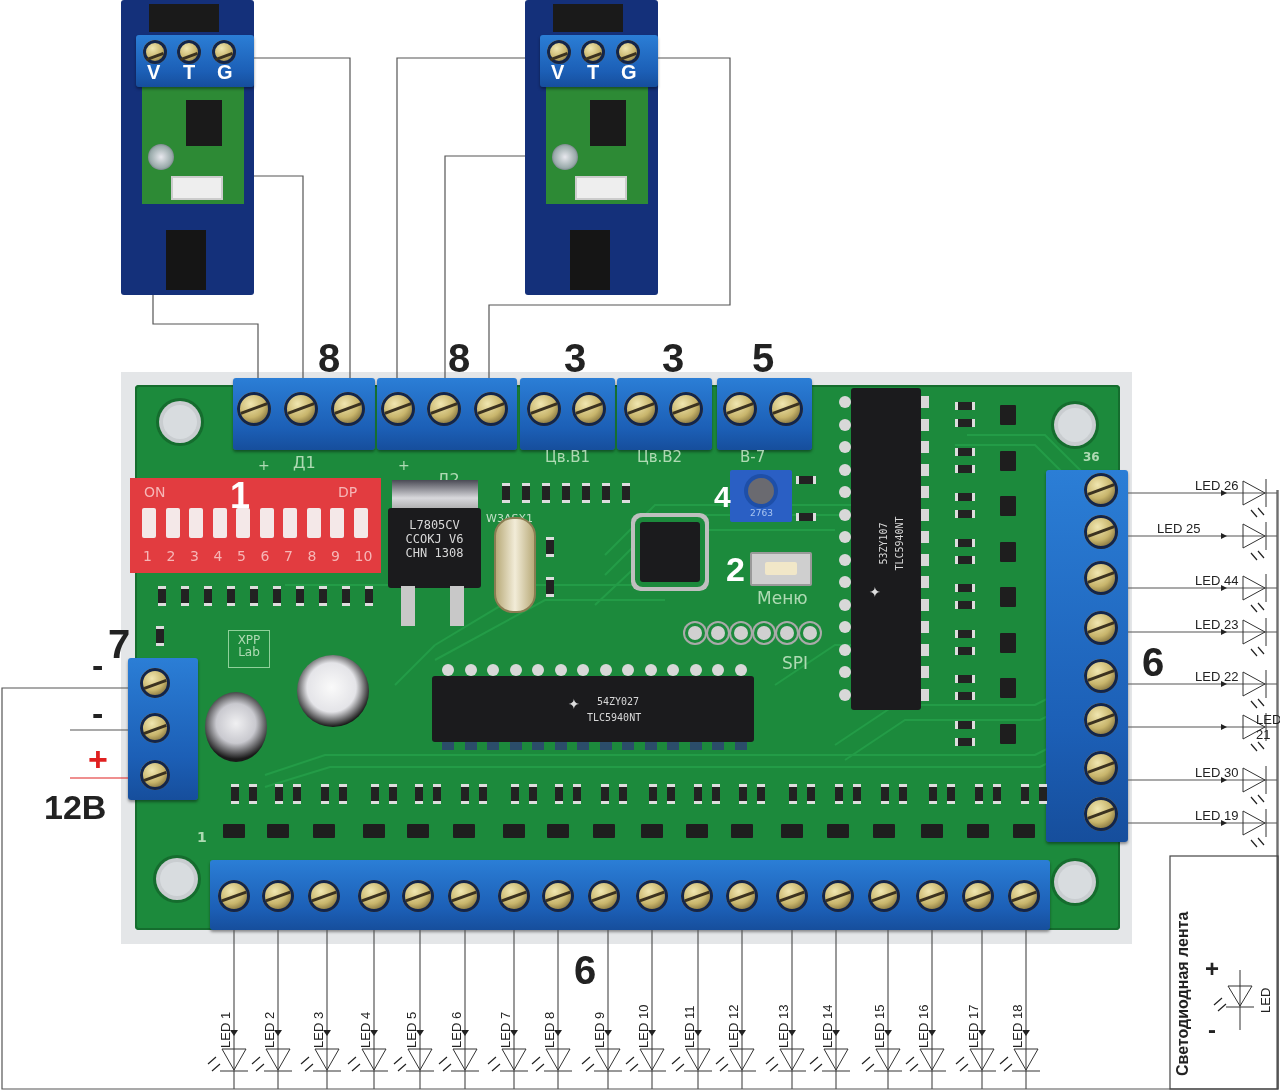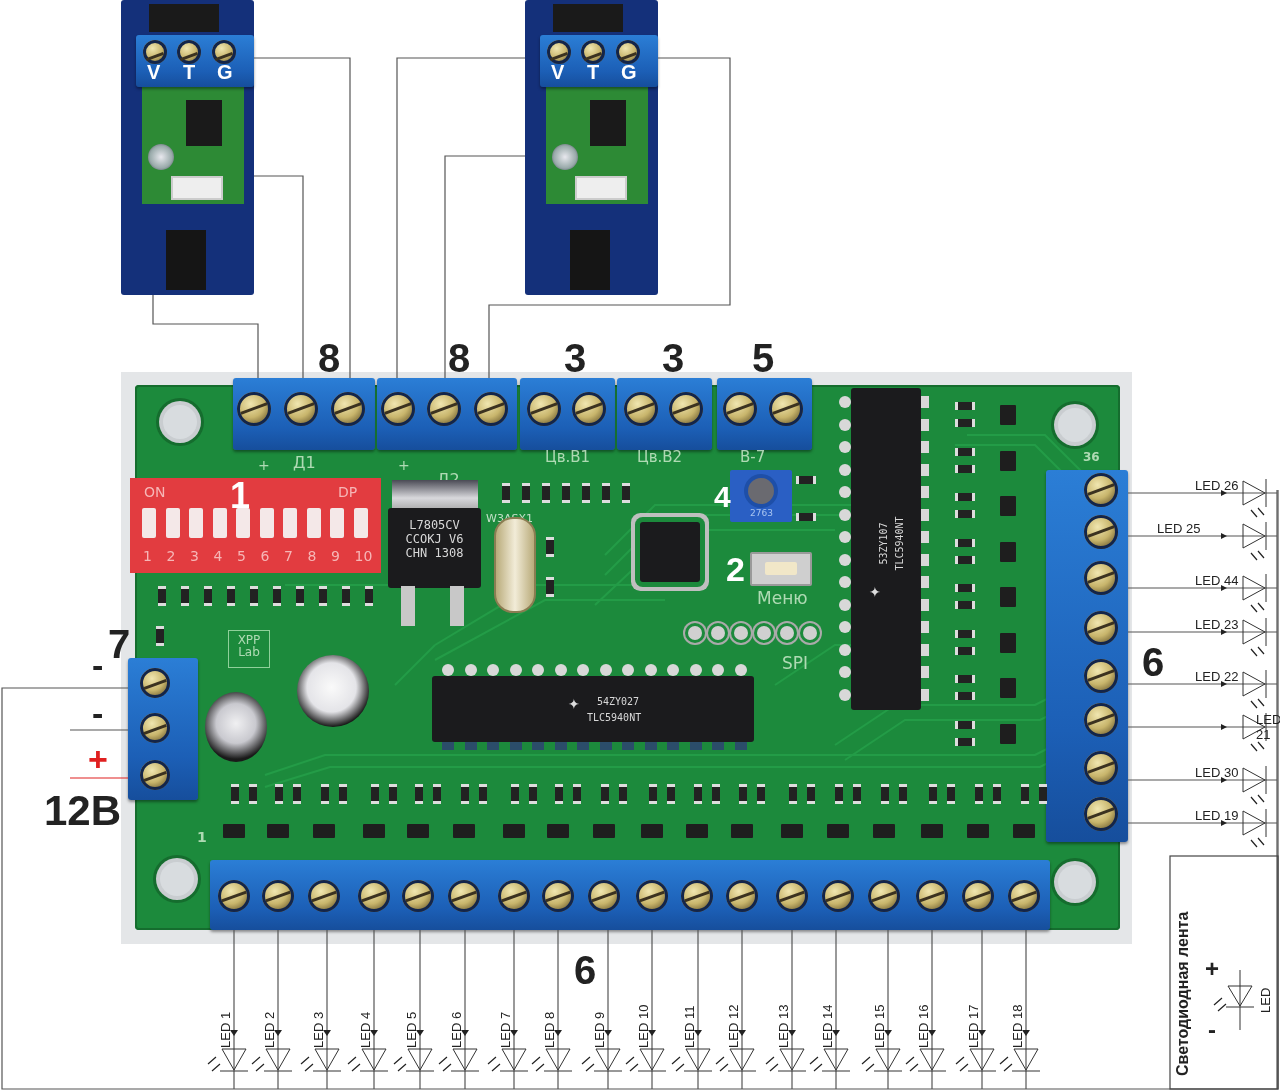--- a/index.html
+++ b/index.html
@@ -359,21 +359,21 @@
   <span class="abs lbl-white" style="left:230px;top:478px;">1</span>
   <span class="abs lbl-white" style="left:714px;top:482px;font-size:30px;">4</span>
   <span class="abs lbl-white" style="left:726px;top:552px;font-size:34px;">2</span>
   <span class="abs lbl-big" style="left:1142px;top:642px;">6</span>
   <span class="abs lbl-big" style="left:574px;top:950px;">6</span>
   <span class="abs lbl-big" style="left:108px;top:624px;">7</span>
 
   <span class="abs lbl-big" style="left:92px;top:648px;font-size:34px;">-</span>
   <span class="abs lbl-big" style="left:92px;top:696px;font-size:34px;">-</span>
   <span class="abs lbl-big" style="left:88px;top:742px;font-size:34px;color:#e02020;">+</span>
-  <span class="abs lbl-big" style="left:44px;top:790px;font-size:42px;">12В</span>
+  <span class="abs lbl-big" style="left:44px;top:790px;font-size:34px;">12В</span>
 
   <div id="right-led-labels">
       <span class="abs led-h" style="left:1195px;top:478px;">LED 26</span>
       <span class="abs led-h" style="left:1157px;top:521px;">LED 25</span>
       <span class="abs led-h" style="left:1195px;top:573px;">LED 44</span>
       <span class="abs led-h" style="left:1195px;top:617px;">LED 23</span>
       <span class="abs led-h" style="left:1195px;top:669px;">LED 22</span>
       <span class="abs led-h" style="left:1208px;top:712px;margin-left:48px;">LED 21</span>
       <span class="abs led-h" style="left:1195px;top:765px;">LED 30</span>
       <span class="abs led-h" style="left:1195px;top:808px;">LED 19</span>

